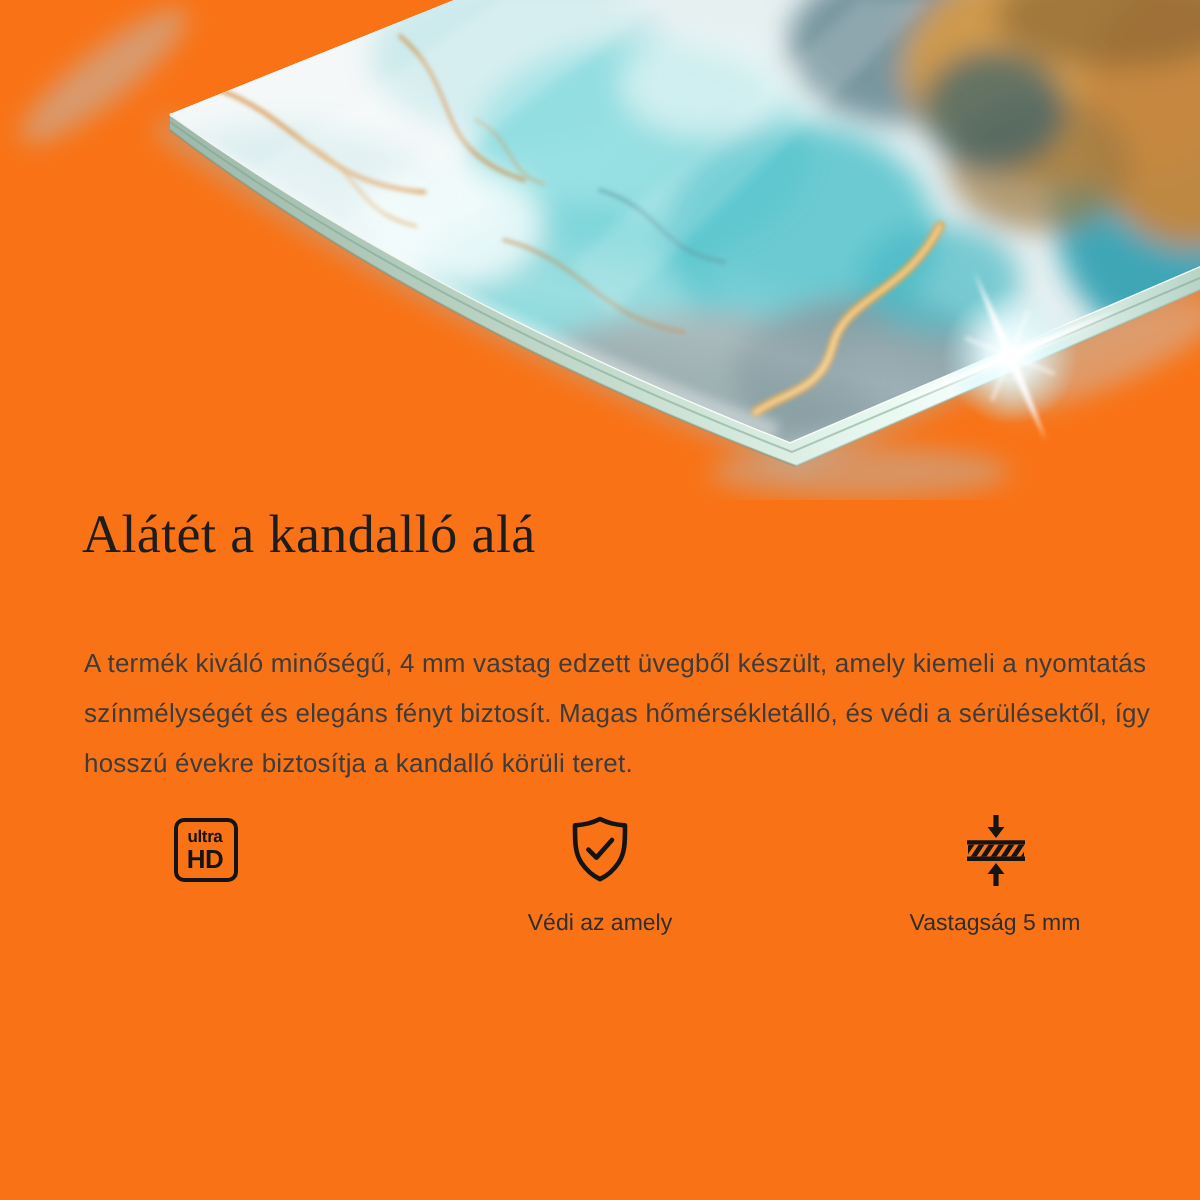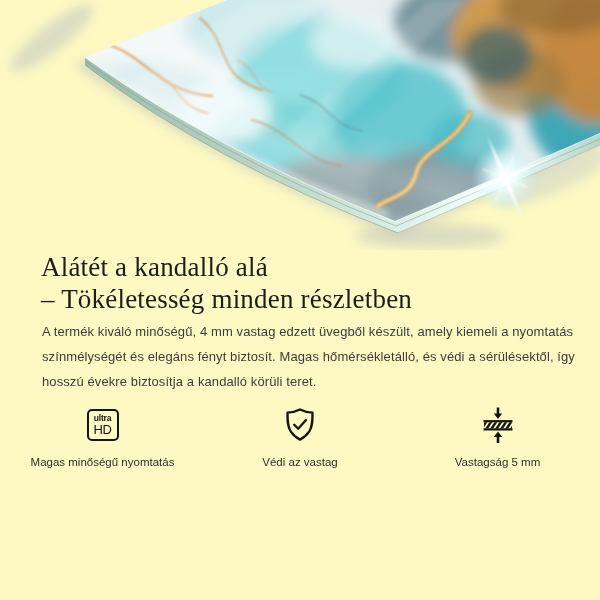--- a/index.html
+++ b/index.html
@@ -1,18 +1,18 @@
 <!DOCTYPE html>
 <html lang="hu"><head>
 <meta charset="utf-8">
 <style>
   html,body{margin:0;padding:0;background:#fff;}
   body{width:600px;height:600px;overflow:hidden;font-family:"Liberation Sans",sans-serif;
        -webkit-font-smoothing:antialiased;}
-  .page{position:relative;width:600px;height:600px;background:#fef9c3;}
+  .page{position:relative;width:600px;height:600px;background:#f97316;}
 
   .hero{position:absolute;top:0;left:0;width:600px;height:250px;pointer-events:none;}
 
   .heading{position:absolute;left:41px;top:229px;
            font-family:"Liberation Serif",serif;font-weight:400;
            font-size:27px;line-height:32px;color:#1d1d1d;letter-spacing:.2px;}
   .heading .hl{display:block;}
 
   .desc{position:absolute;left:42px;top:306px;width:536px;
         font-size:13px;line-height:25px;color:#3c3c3c;letter-spacing:.1px;}
@@ -21,21 +21,21 @@
             display:grid;grid-template-columns:145px 250px 145px;row-gap:17px;}
   .feature{display:flex;flex-direction:column;align-items:center;}
   .feature .icon-box{height:46px;display:flex;align-items:center;justify-content:center;}
   .feature .label{margin-top:8px;font-size:11.5px;color:#2e2e2e;white-space:nowrap;}
   .feature svg{display:block;}
 
   .uhd-box{width:28px;height:28px;border:2.4px solid #141414;border-radius:5px;
            display:flex;flex-direction:column;align-items:center;justify-content:center;
            color:#141414;}
   .uhd-box .t1{font-size:8.5px;font-weight:700;line-height:9px;letter-spacing:-.2px;}
-  .uhd-box .t2{font-size:13px;font-weight:400;line-height:13px;letter-spacing:-.3px;}
+  .uhd-box .t2{font-size:13px;font-weight:700;line-height:13px;letter-spacing:-.3px;}
 </style>
 </head>
 <body>
 
 <div class="page">
 
   <svg class="hero" viewBox="0 0 600 250" width="600" height="250" aria-hidden="true">
     <defs>
       <clipPath id="faceClip">
         <path d="M85 57 L227 0 L600 0 L600 133 L395 221 Q215 150 85 57 Z"></path>
@@ -134,46 +134,44 @@
         <path d="M0 -46 L2.4 0 L0 46 L-2.4 0 Z" fill="#ffffff"></path>
         <path d="M-17 -17 L17 17" stroke="#ffffff" stroke-width="1.4" opacity="0.7"></path>
         <path d="M-17 17 L17 -17" stroke="#ffffff" stroke-width="1.4" opacity="0.7"></path>
       </g>
       <circle r="3.4" fill="#ffffff"></circle>
     </g>
   </svg>
 
   <h2 class="heading">
     <span class="hl">Alátét a kandalló alá</span>
-    <span class="hl">– Tökéletesség minden részletben</span>
   </h2>
 
   <p class="desc">A termék kiváló minőségű, 4 mm vastag edzett üvegből készült, amely kiemeli a nyomtatás színmélységét és elegáns fényt biztosít. Magas hőmérsékletálló, és védi a sérülésektől, így hosszú évekre biztosítja a kandalló körüli teret.</p>
 
   <div class="features">
 
 
     <div class="feature">
       <div class="icon-box">
         <div class="uhd-box">
           <span class="t1">ultra</span>
           <span class="t2">HD</span>
         </div>
       </div>
-      <div class="label">Magas minőségű nyomtatás</div>
     </div>
 
     <div class="feature">
       <div class="icon-box">
         <svg width="40" height="40" viewBox="0 0 40 40" fill="none" stroke="#141414">
           <path d="M20 4.5 C23.5 6.3 28 7.4 32.5 7.7 C32.5 15.5 32.6 21.5 29.3 26.4 C26.9 30 23.6 32.9 20 34.6 C16.4 32.9 13.1 30 10.7 26.4 C7.4 21.5 7.5 15.5 7.5 7.7 C12 7.4 16.5 6.3 20 4.5 Z" stroke-width="2.3" stroke-linejoin="round"></path>
           <path d="M14.2 19.8 L18.2 23.8 L26 15" stroke-width="2.3" stroke-linecap="round" stroke-linejoin="round"></path>
         </svg>
       </div>
-      <div class="label">Védi az vastag</div>
+      <div class="label">Védi az amely</div>
     </div>
 
 
 
     <div class="feature">
       <div class="icon-box">
         <svg width="40" height="40" viewBox="0 0 40 40">
           <defs>
             <clipPath id="barClip">
                 <rect x="6" y="17.2" width="28" height="6.2"></rect>

